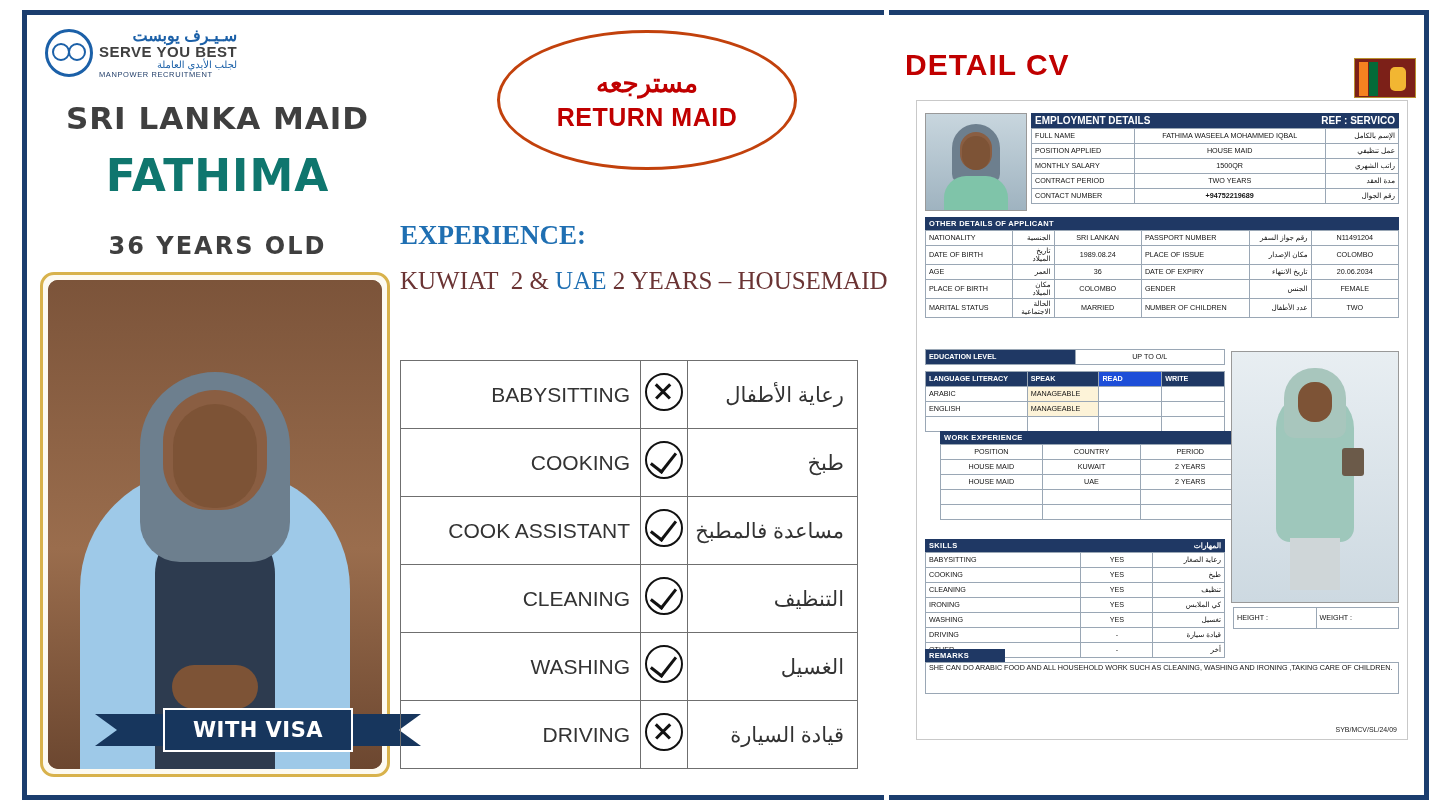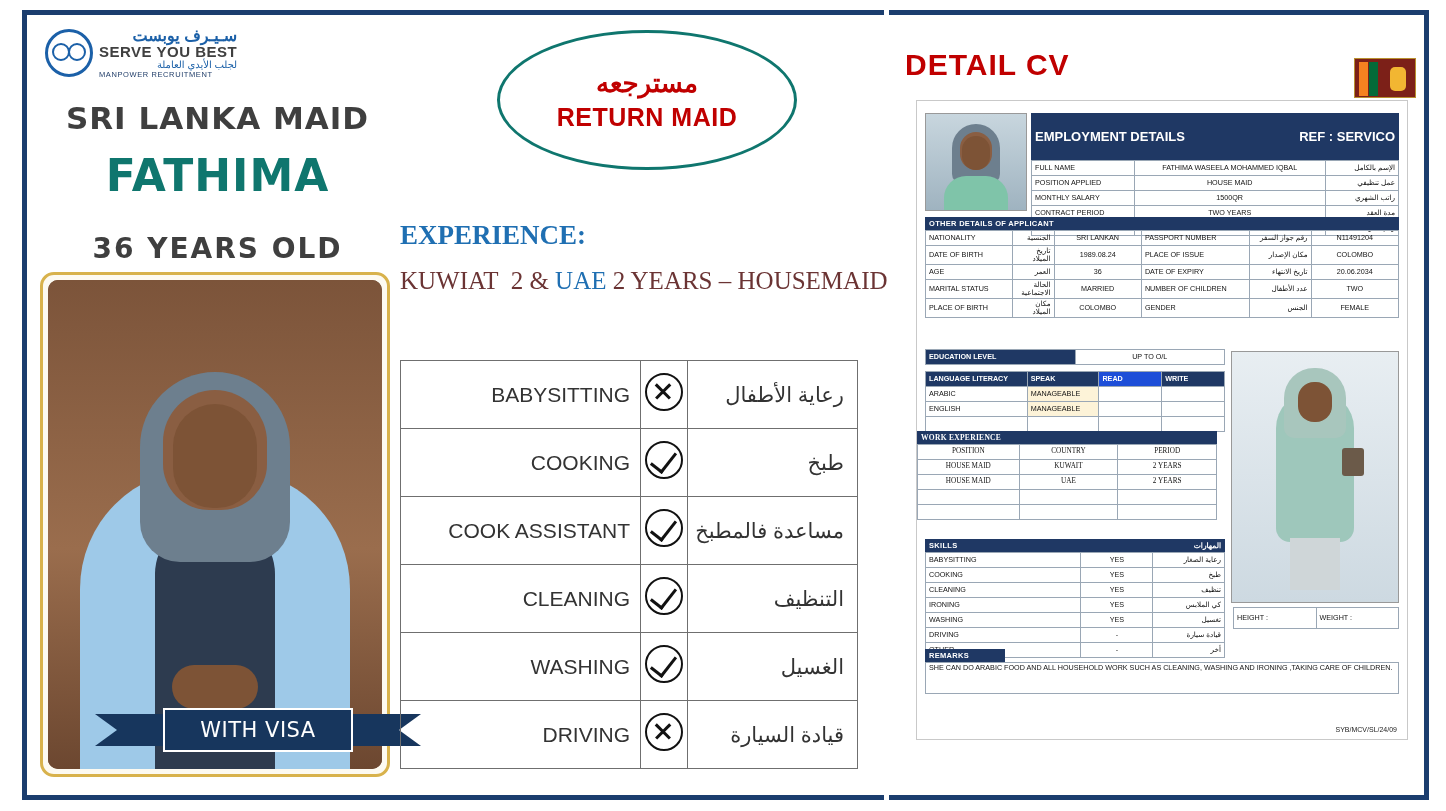--- a/index.html
+++ b/index.html
@@ -128,21 +128,21 @@
   }
   .maid-age {
     position: absolute;
     left: 40px;
     top: 232px;
     width: 355px;
     text-align: center;
     font-family: "DejaVu Sans", sans-serif;
     font-weight: bold;
     color: #3f3f3f;
-    font-size: 28px;
+    font-size: 24px;
     letter-spacing: 2px;
   }
 
   
   .photo-frame {
     position: absolute;
     left: 40px;
     top: 272px;
     width: 350px;
     height: 505px;
@@ -247,36 +247,36 @@
     left: 50%;
     top: 0;
     margin-left: -95px;
     width: 190px;
     height: 44px;
     background: #17365d;
     border: 2px solid #ffffff;
     box-sizing: border-box;
     color: #fff;
     font-family: "DejaVu Sans", sans-serif;
-    font-weight: normal;
+    font-weight: bold;
     font-size: 21px;
     display: flex;
     align-items: center;
     justify-content: center;
     letter-spacing: .5px;
   }
 
   
   .return-oval {
     position: absolute;
     left: 497px;
     top: 30px;
     width: 300px;
     height: 140px;
-    border: 3px solid #0f766e;
+    border: 3px solid #c2410c;
     border-radius: 50%;
     display: flex;
     flex-direction: column;
     align-items: center;
     justify-content: center;
     box-sizing: border-box;
   }
   .return-ar {
     color: #c00000;
     font-size: 26px;
@@ -457,28 +457,28 @@
   .emp-block {
     position: absolute;
     left: 114px; top: 12px;
     width: 368px;
   }
   .emp-head {
     display: flex;
     background: #1f3864;
     color: #fff;
     font-weight: bold;
-    font-size: 13px;
-    padding: 16px 4px;
+    font-size: 10px;
+    padding: 2px 4px;
     justify-content: space-between;
   }
   .other-block { position: absolute; left: 8px; top: 116px; width: 474px; }
   .edu-block { position: absolute; left: 8px; top: 248px; width: 300px; }
   .lang-block { position: absolute; left: 8px; top: 270px; width: 300px; }
-  .work-block { position: absolute; left: 0; top: 330px; width: 300px; font-family: Liberation Serif, serif; }
+  .work-block { position: absolute; left: 23px; top: 330px; width: 300px; }
   .skills-block { position: absolute; left: 8px; top: 438px; width: 300px; }
   .hw-block { position: absolute; right: 8px; top: 506px; width: 166px; }
   .remarks-block { position: absolute; left: 8px; top: 548px; width: 474px; }
   .ref-code {
     position: absolute;
     right: 10px;
     bottom: 6px;
     font-size: 7px;
     color: #222;
   }
@@ -646,34 +646,34 @@
           </tr>
           <tr>
             <td>AGE</td>
             <td class="rtl">العمر</td>
             <td class="ctr">36</td>
             <td>DATE OF EXPIRY</td>
             <td class="rtl">تاريخ الانتهاء</td>
             <td class="ctr">20.06.2034</td>
           </tr>
           <tr>
+            <td>PLACE OF BIRTH</td>
+            <td class="rtl">مكان الميلاد</td>
+            <td class="ctr">COLOMBO</td>
+            <td>GENDER</td>
+            <td class="rtl">الجنس</td>
+            <td class="ctr">FEMALE</td>
+          </tr>
+          <tr>
             <td>MARITAL STATUS</td>
             <td class="rtl">الحالة الاجتماعية</td>
             <td class="ctr">MARRIED</td>
             <td>NUMBER OF CHILDREN</td>
             <td class="rtl">عدد الأطفال</td>
             <td class="ctr">TWO</td>
-          </tr>
-          <tr>
-            <td>PLACE OF BIRTH</td>
-            <td class="rtl">مكان الميلاد</td>
-            <td class="ctr">COLOMBO</td>
-            <td>GENDER</td>
-            <td class="rtl">الجنس</td>
-            <td class="ctr">FEMALE</td>
           </tr>
         </tbody>
       </table>
     </div>
 
     <div class="edu-block">
       <table class="g">
         <tbody>
           <tr>
             <td style="background:#1f3864;color:#fff;font-weight:bold;width:50%">EDUCATION LEVEL</td>

